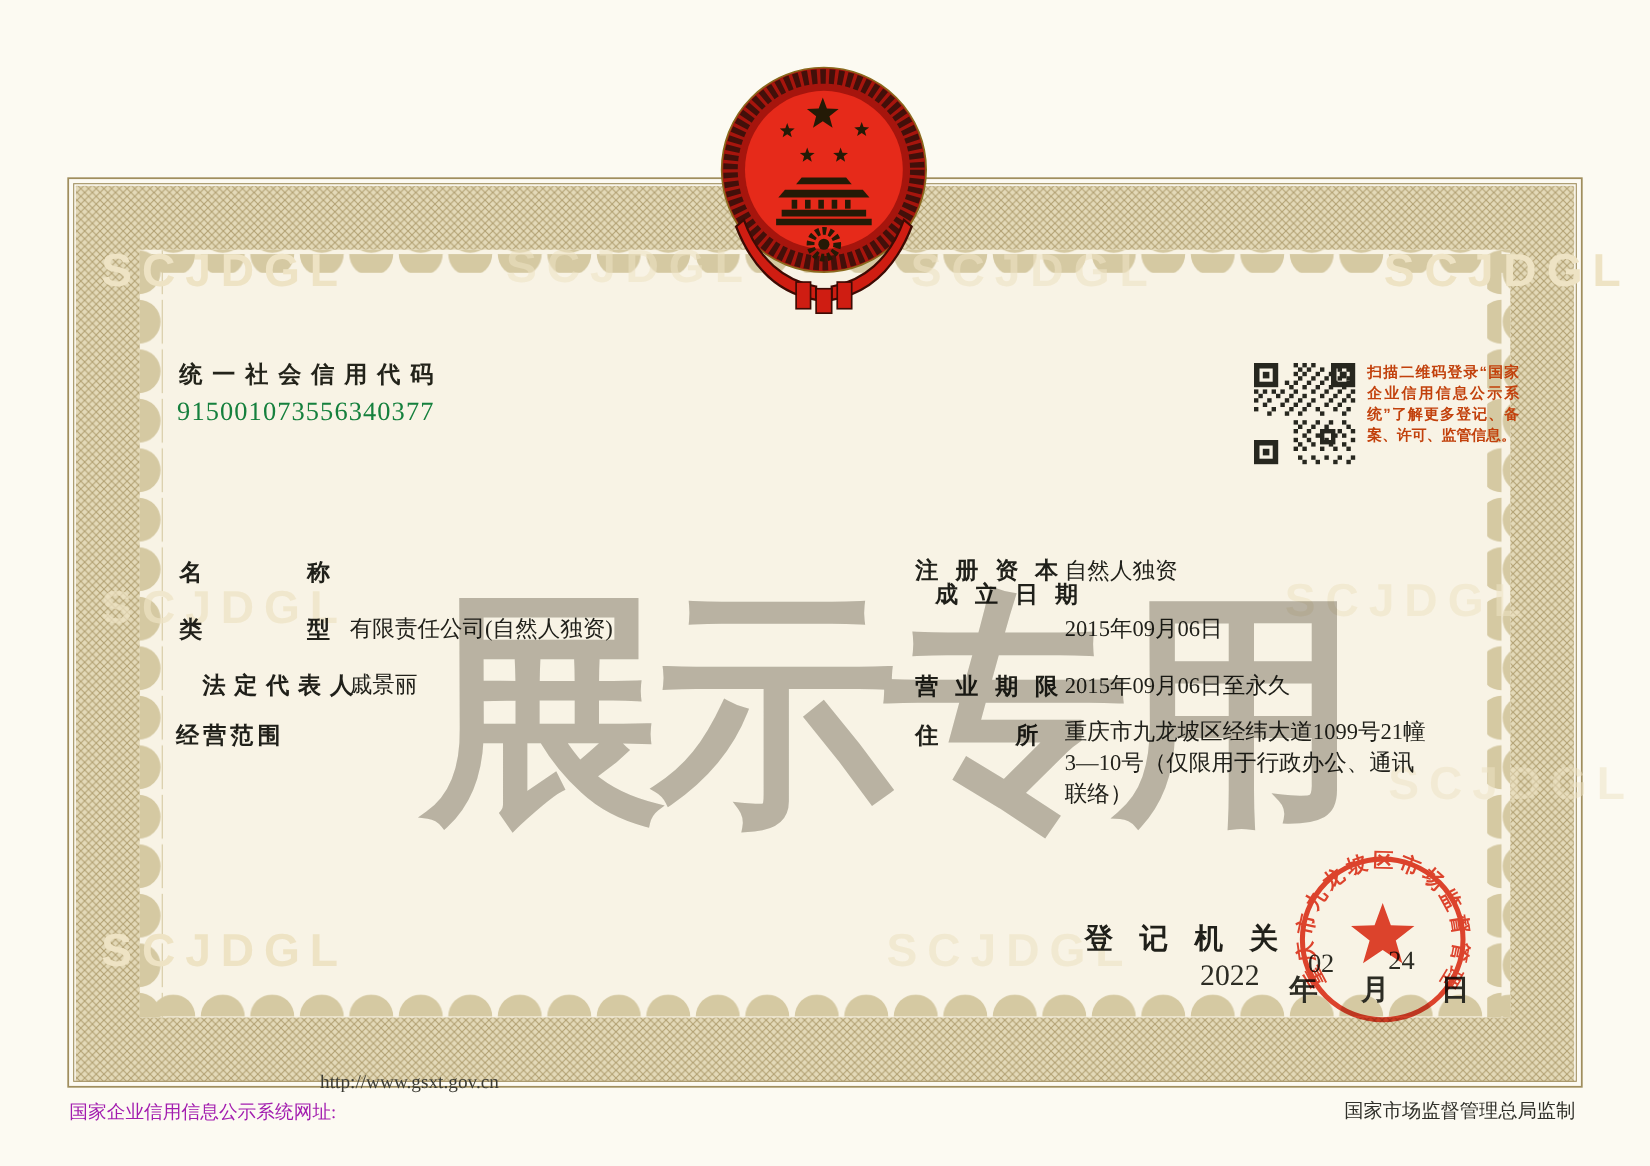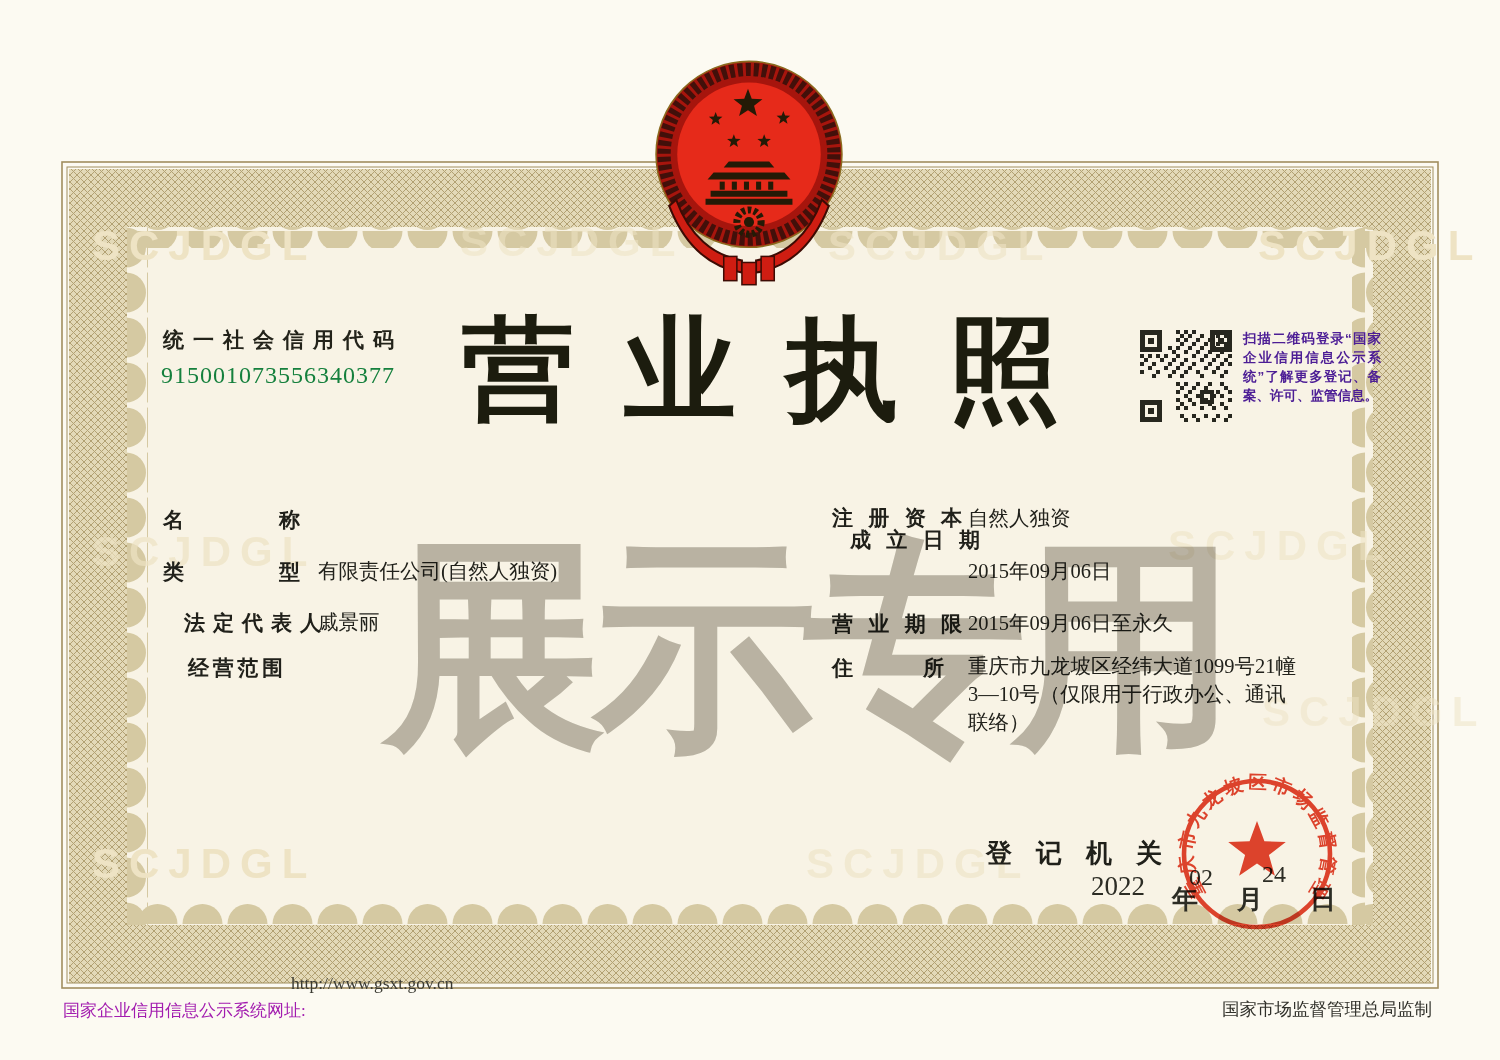--- a/index.html
+++ b/index.html
@@ -37,21 +37,21 @@
     4px 56px #27271f,16px 56px #27271f,28px 56px #27271f,48px 56px #27271f,
     0 60px #27271f,12px 60px #27271f,24px 60px #27271f,40px 60px #27271f,52px 60px #27271f,
     8px 64px #27271f,20px 64px #27271f,36px 64px #27271f,44px 64px #27271f,
     0 68px #27271f,12px 68px #27271f,28px 68px #27271f,52px 68px #27271f,
     4px 72px #27271f,16px 72px #27271f,32px 72px #27271f,44px 72px #27271f,
     0 76px #27271f,8px 76px #27271f,24px 76px #27271f,36px 76px #27271f,48px 76px #27271f,
     4px 84px #27271f,16px 84px #27271f,28px 84px #27271f,40px 84px #27271f,52px 84px #27271f,
     8px 88px #27271f,20px 88px #27271f,36px 88px #27271f,48px 88px #27271f;}
   .qr .al{position:absolute;left:60px;top:60px;width:14px;height:14px;border:4px solid #27271f;box-sizing:border-box;}
   .qr-cap{left:1243px;top:329px;width:138px;font-family:"Liberation Sans",sans-serif;font-weight:700;
-          font-size:13.5px;line-height:19px;color:#4c1d95;z-index:3;text-align:justify;}
+          font-size:13.5px;line-height:19px;color:#c2410c;z-index:3;text-align:justify;}
   
   .flabel{position:absolute;font-family:"Liberation Sans",sans-serif;font-weight:700;font-size:21px;
           color:#20201a;z-index:3;text-align:justify;text-align-last:justify;}
   .fvalue{position:absolute;font-size:20.5px;color:#21211b;z-index:3;}
   .scope{line-height:27.5px;font-size:19.5px;text-align:justify;}
   .addr{line-height:28px;width:334px;}
   
   .reg-label{left:986px;top:836px;width:176px;font-size:26px;}
   .d{position:absolute;z-index:3;color:#2c2c24;}
   .d-num{font-size:27px;}
@@ -138,40 +138,39 @@
     <circle cx="95" cy="170" r="5" fill="#241a06"></circle>
     <path d="M23,148 C36,184 60,203 88,208 L88,220 C52,214 30,190 16,154 Z" fill="#cf1d12" stroke="#3d0b04" stroke-width="2"></path>
     <path d="M167,148 C154,184 130,203 102,208 L102,220 C138,214 160,190 174,154 Z" fill="#cf1d12" stroke="#3d0b04" stroke-width="2"></path>
     <rect x="70" y="204" width="13" height="24" fill="#cf1d12" stroke="#3d0b04" stroke-width="1.5"></rect>
     <rect x="107" y="204" width="13" height="24" fill="#cf1d12" stroke="#3d0b04" stroke-width="1.5"></rect>
     <rect x="88" y="210" width="14" height="22" fill="#cf1d12" stroke="#3d0b04" stroke-width="1.5"></rect>
   </svg>
 
   <div class="abs cc-label">统一社会信用代码</div>
   <div class="abs cc-num">915001073556340377</div>
-  <div class="abs title">营业执照</div>
 
   <div class="abs qr">
     <div class="fp" style="left:0;top:0;"></div>
     <div class="fp" style="right:0;top:0;"></div>
     <div class="fp" style="left:0;bottom:0;"></div>
     <div class="dot"></div>
     <div class="al"></div>
   </div>
   <div class="abs qr-cap">扫描二维码登录“国家企业信用信息公示系统”了解更多登记、备案、许可、监管信息。</div>
 
   <span class="flabel" style="left:163px;top:506px;width:137px;">名称</span>
 
   <span class="flabel" style="left:163px;top:558px;width:137px;">类型</span>
   <span class="fvalue" style="left:318px;top:557px;">有限责任公司(自然人独资)</span>
 
   <span class="flabel" style="left:163px;top:609px;width:137px;margin-left:21px;">法定代表人</span>
   <span class="fvalue" style="left:318px;top:608px;">戚景丽</span>
 
-  <span class="flabel" style="left:160px;top:654px;width:95px;margin-left:28px;">经营范围</span>
+  <span class="flabel" style="left:160px;top:654px;width:95px;">经营范围</span>
 
   <span class="flabel" style="left:832px;top:504px;width:130px;">注册资本</span>
   <span class="fvalue" style="left:968px;top:504px;">自然人独资</span>
 
   <span class="flabel" style="left:832px;top:526px;width:130px;margin-left:18px;">成立日期</span>
   <span class="fvalue" style="left:968px;top:557px;">2015年09月06日</span>
 
   <span class="flabel" style="left:832px;top:610px;width:130px;">营业期限</span>
   <span class="fvalue" style="left:968px;top:609px;">2015年09月06日至永久</span>
 

